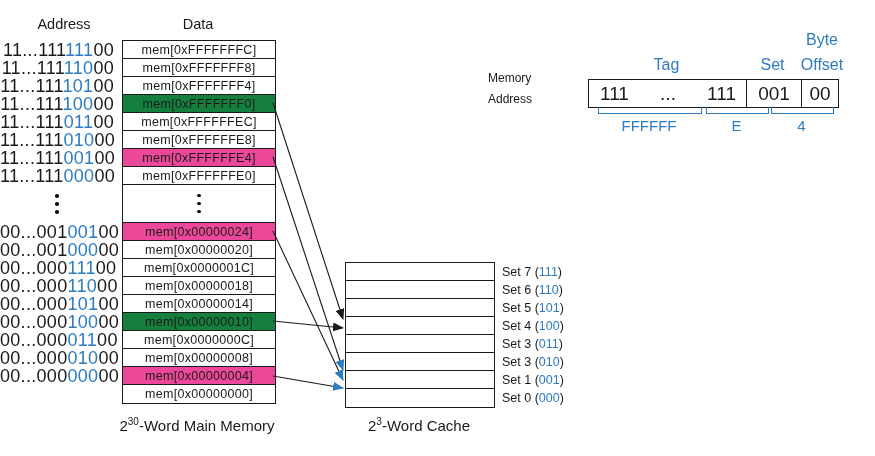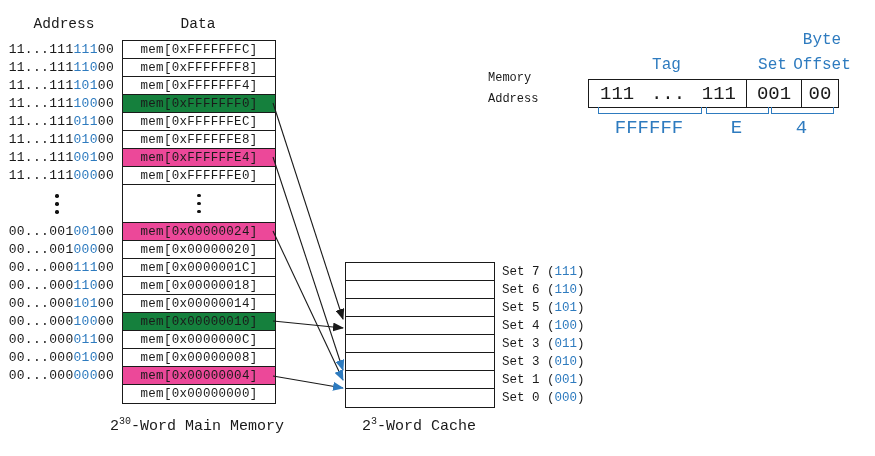--- a/index.html
+++ b/index.html
@@ -1,27 +1,27 @@
 <!DOCTYPE html>
 <html><head>
 <meta charset="utf-8">
 <style>
   html,body { margin:0; padding:0; background:#ffffff; }
   .canvas {
     position:relative; width:875px; height:456px; background:#ffffff;
-    font-family:Liberation Mono, monospace; color:#1a1a1a;
+    font-family:Liberation Sans, sans-serif; color:#1a1a1a;
     overflow:hidden;
   }
   .hdr { position:absolute; top:16px; text-align:center; font-size:14.5px; }
   #addr-header { left:8px;  width:112px; }
   #data-header { left:122px; width:152px; }
 
   
   #addr-col { position:absolute; left:0px; top:41px; width:114px; }
-  .arow { height:18px; line-height:18px; font-size:13px; text-align:right; letter-spacing:0.3px; white-space:nowrap; }
+  .arow { height:18px; line-height:18px; font-size:18px; text-align:right; letter-spacing:0.3px; white-space:nowrap; }
   .agap { height:38px; display:flex; align-items:center; justify-content:center; }
 
   
   #mem-box { position:absolute; left:122px; top:40px; width:152px; border:1.5px solid #1a1a1a; background:#fff; }
   .mrow { box-sizing:border-box; height:18px; border-bottom:1px solid #1a1a1a;
           display:flex; align-items:center; justify-content:center;
           font-size:12.5px; letter-spacing:0.3px; background:#fff; }
   #mem-bottom .mrow:last-child { border-bottom:none; }
   .mgap { box-sizing:border-box; height:38px; border-bottom:1px solid #1a1a1a;
           display:flex; align-items:center; justify-content:center; background:#fff; }
@@ -61,21 +61,21 @@
   #tag-label    { left:588px; top:56px; width:157px; }
   #set-label    { left:745px; top:56px; width:55px; }
   #byte-label   { left:790px; top:31px; width:64px; }
   #offset-label { left:790px; top:56px; width:64px; }
 
   .brk { position:absolute; top:107px; height:6px;
          border-left:1.5px solid #2e7bbf; border-right:1.5px solid #2e7bbf; border-bottom:1.5px solid #2e7bbf; }
   #brk-tag { left:598px; width:102px; }
   #brk-mid { left:706px; width:61px; }
   #brk-low { left:771px; width:61px; }
-  .hexlbl { position:absolute; top:117px; text-align:center; font-size:19px; color:#2e7bbf; }
+  .hexlbl { position:absolute; top:117px; text-align:center; font-size:15px; color:#2e7bbf; }
   #hex-tag { left:598px; width:102px; }
   #hex-mid { left:706px; width:61px; }
   #hex-low { left:771px; width:61px; }
 
   #arrows { position:absolute; left:0; top:0; pointer-events:none; }
 </style>
 </head>
 <body>
 
 <div class="canvas">

